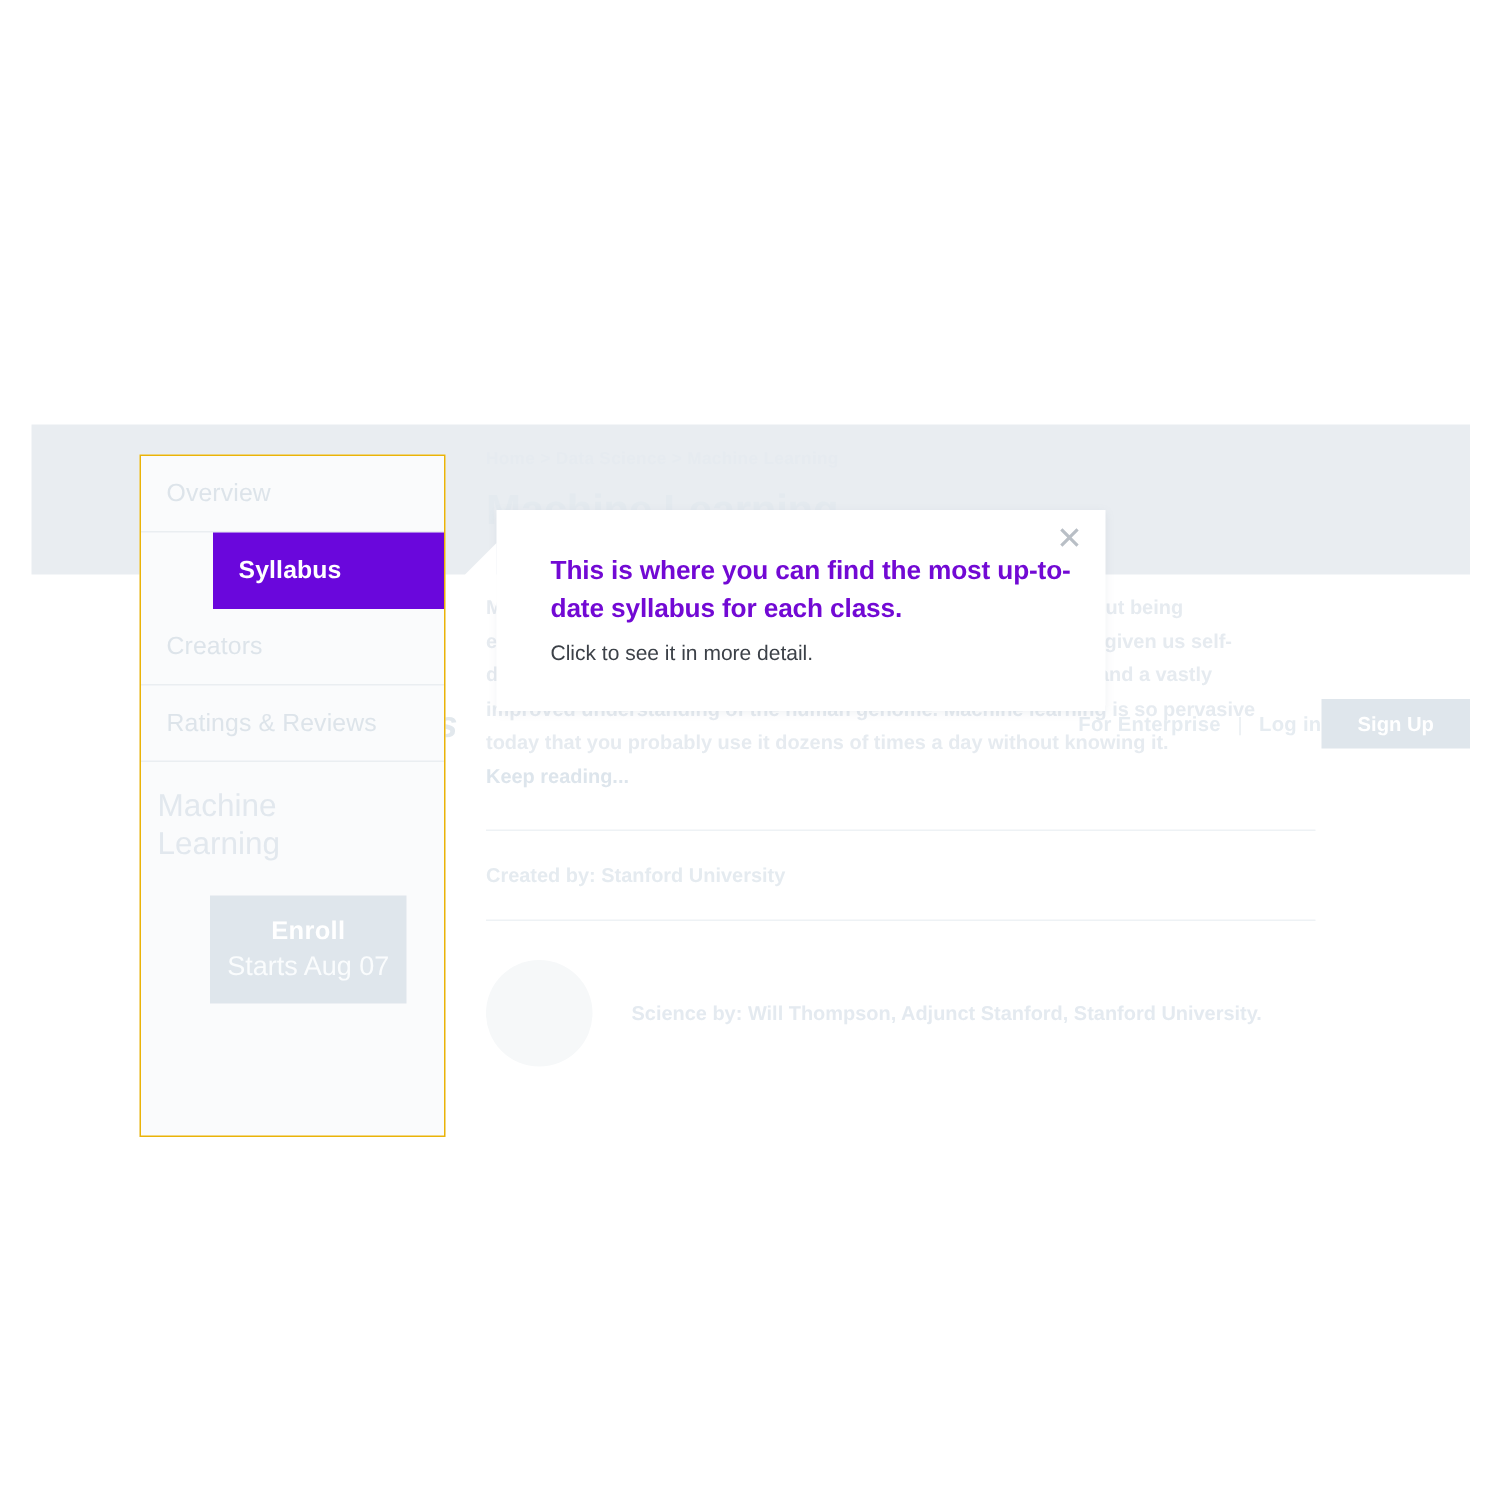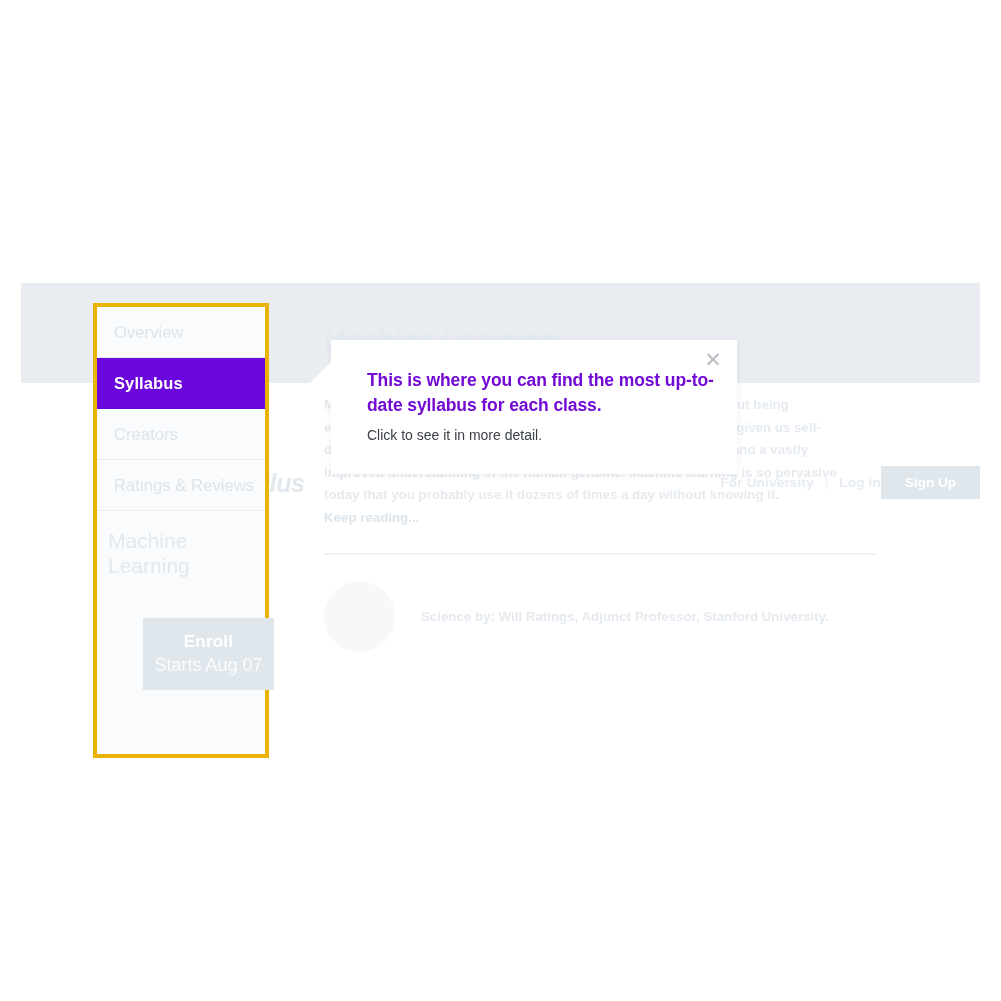--- a/index.html
+++ b/index.html
@@ -100,58 +100,59 @@
     width: 959px;
     height: 100px;
     background: #e9edf1;
   }
 
   
   #sidebar-card {
     position: absolute;
     left: 93px;
     top: 303px;
-    width: 176px;
+    width: 204px;
     height: 455px;
     background: #fafbfc;
-    border: 4px solid #eab308;
+    border: 1px solid #eab308;
     box-sizing: border-box;
   }
   .side-item {
     height: 51px;
     display: flex;
     align-items: center;
     padding-left: 17px;
     box-sizing: border-box;
     border-bottom: 1px solid #eaeef1;
     font-size: 16.5px;
     color: #dde4ea;
     font-weight: normal;
     cursor: pointer;
     letter-spacing: 0.1px;
   }
   .side-item.active {
     background: #6a07dc;
     color: #ffffff;
     font-weight: bold;
     border-bottom: none;
+    margin-left: 48px;
   }
 
   .course-box {
     padding: 17px 0 0 11px;
   }
   #course-title-side {
     font-size: 21px;
     line-height: 25px;
     color: #e2e8ee;
     font-weight: normal;
     width: 150px;
   }
   #enroll-btn {
-    margin: 40px 0 0 35px;
+    margin: 22px 0 0 35px;
     width: 131px;
     height: 72px;
     background: #dfe6ec;
     border: none;
     display: flex;
     flex-direction: column;
     align-items: center;
     justify-content: center;
     cursor: pointer;
     font-family: "Liberation Sans", sans-serif;
@@ -301,21 +302,21 @@
 <div id="page">
 
   <div id="topnav">
 
     <div class="logo-wrap">
       <span class="logo-stars">★ ★ ★</span>
       <span class="logo-text">CoursesPlus</span>
     </div>
 
     <div class="nav-right">
-      <span class="nav-link">For University</span>
+      <span class="nav-link">For Enterprise</span>
       <span class="nav-sep">|</span>
       <span class="nav-link">Log in</span>
       <button id="signup-btn">Sign Up</button>
     </div>
 
   </div>
 
   <div id="hero-banner"></div>
 
   <div id="sidebar-card">
@@ -347,28 +348,32 @@
 
     <div id="breadcrumb">Home &gt; Data Science &gt; Machine Learning</div>
 
     <div id="course-heading">Machine Learning</div>
 
     <div id="course-desc">Machine learning is the science of getting computers to act without being explicitly programmed. In the past decade, machine learning has given us self-driving cars, practical speech recognition, effective web search, and a vastly improved understanding of the human genome. Machine learning is so pervasive today that you probably use it dozens of times a day without knowing it.</div>
     <div id="keep-reading">Keep reading...</div>
 
     <div class="hrule"></div>
 
+    <div id="created-by">
+      <span class="lbl">Created by:</span>
+      <span>Stanford University</span>
+    </div>
 
     <div class="hrule" style="margin-top:0"></div>
 
     <div class="instructor-row">
       <div id="avatar"></div>
       <div id="taught-by">
         <span>Science by:</span>
-        <span>Will Ratings, Adjunct Professor, Stanford University.</span>
+        <span>Will Thompson, Adjunct Stanford, Stanford University.</span>
       </div>
     </div>
 
   </div>
 
   <div id="tooltip">
     <div id="tooltip-arrow"></div>
     <div id="tooltip-close">✕</div>
     <div id="tooltip-title">This is where you can find the most up-to-date syllabus for each class.</div>
     <div id="tooltip-sub">Click to see it in more detail.</div>

